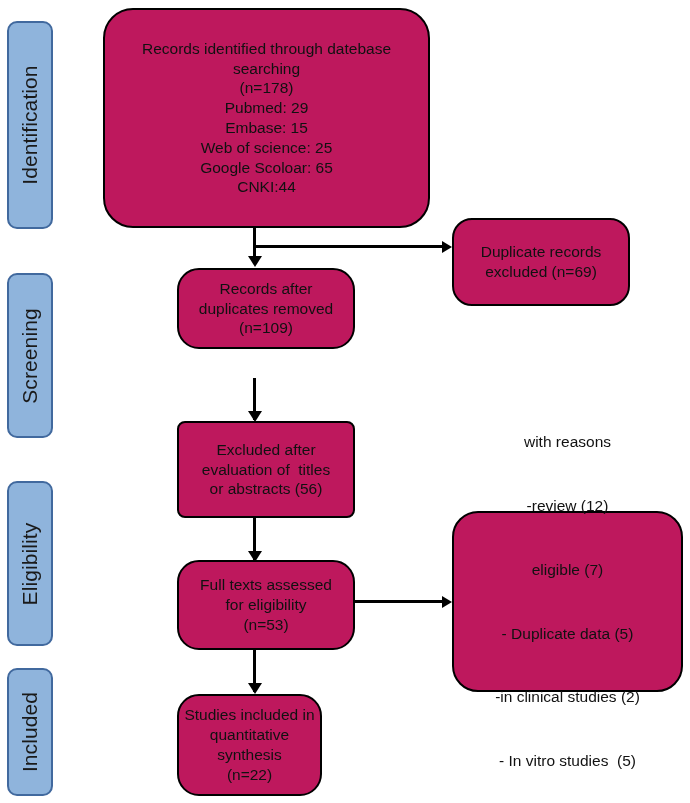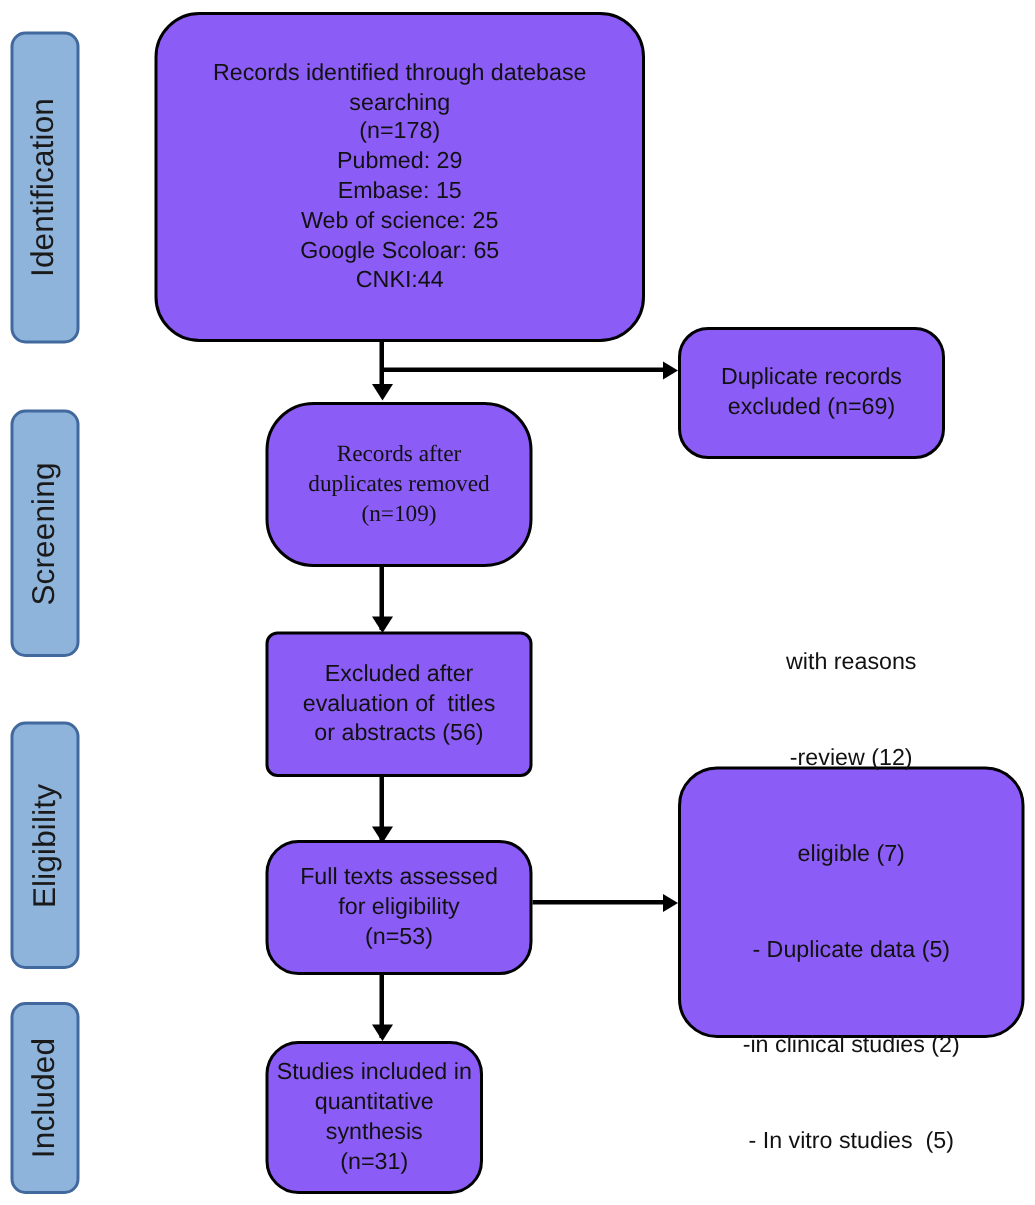--- a/index.html
+++ b/index.html
@@ -33,21 +33,21 @@
     transform: rotate(-90deg);
     white-space: nowrap;
     font-size: 21px;
     color: #1a1a1a;
     letter-spacing: 0.1px;
     font-family: "Liberation Sans", sans-serif;
   }
   
   .fbox {
     position: absolute;
-    background: #8b5cf6;
+    background: #be185d;
     border: 2.5px solid #000000;
     border-radius: 22px;
     box-sizing: border-box;
     display: flex;
     flex-direction: column;
     align-items: center;
     justify-content: center;
     text-align: center;
     font-size: 15.5px;
     line-height: 1.28;
@@ -125,21 +125,21 @@
     <span class="ln">Web of science: 25</span>
     <span class="ln">Google Scoloar: 65</span>
     <span class="ln">CNKI:44</span>
   </div>
 
   <div class="fbox" style="left:452px; top:218px; width:178px; height:88px; border-radius:20px;">
     <span class="ln">Duplicate records</span>
     <span class="ln">excluded (n=69)</span>
   </div>
 
-  <div class="fbox" style="left:177px; top:268px; width:178px; height:110px; border-radius:32px;font-family:Liberation Serif, serif;">
+  <div class="fbox" style="left:177px; top:268px; width:178px; height:81px; border-radius:22px;">
     <span class="ln">Records after</span>
     <span class="ln">duplicates removed</span>
     <span class="ln">(n=109)</span>
   </div>
 
   <div class="fbox" style="left:177px; top:421px; width:178px; height:97px; border-radius:8px;">
     <span class="ln">Excluded after</span>
     <span class="ln">evaluation of  titles</span>
     <span class="ln">or abstracts (56)</span>
   </div>
@@ -156,16 +156,16 @@
     <span class="ln">eligible (7)</span>
     <span class="ln">- Duplicate data (5)</span>
     <span class="ln">-in clinical studies (2)</span>
     <span class="ln">- In vitro studies  (5)</span>
   </div>
 
   <div class="fbox" style="left:177px; top:694px; width:145px; height:102px; border-radius:22px;">
     <span class="ln">Studies included in</span>
     <span class="ln">quantitative</span>
     <span class="ln">synthesis</span>
-    <span class="ln">(n=31)</span>
+    <span class="ln">(n=22)</span>
   </div>
 
 </div>
 
 </body></html>

